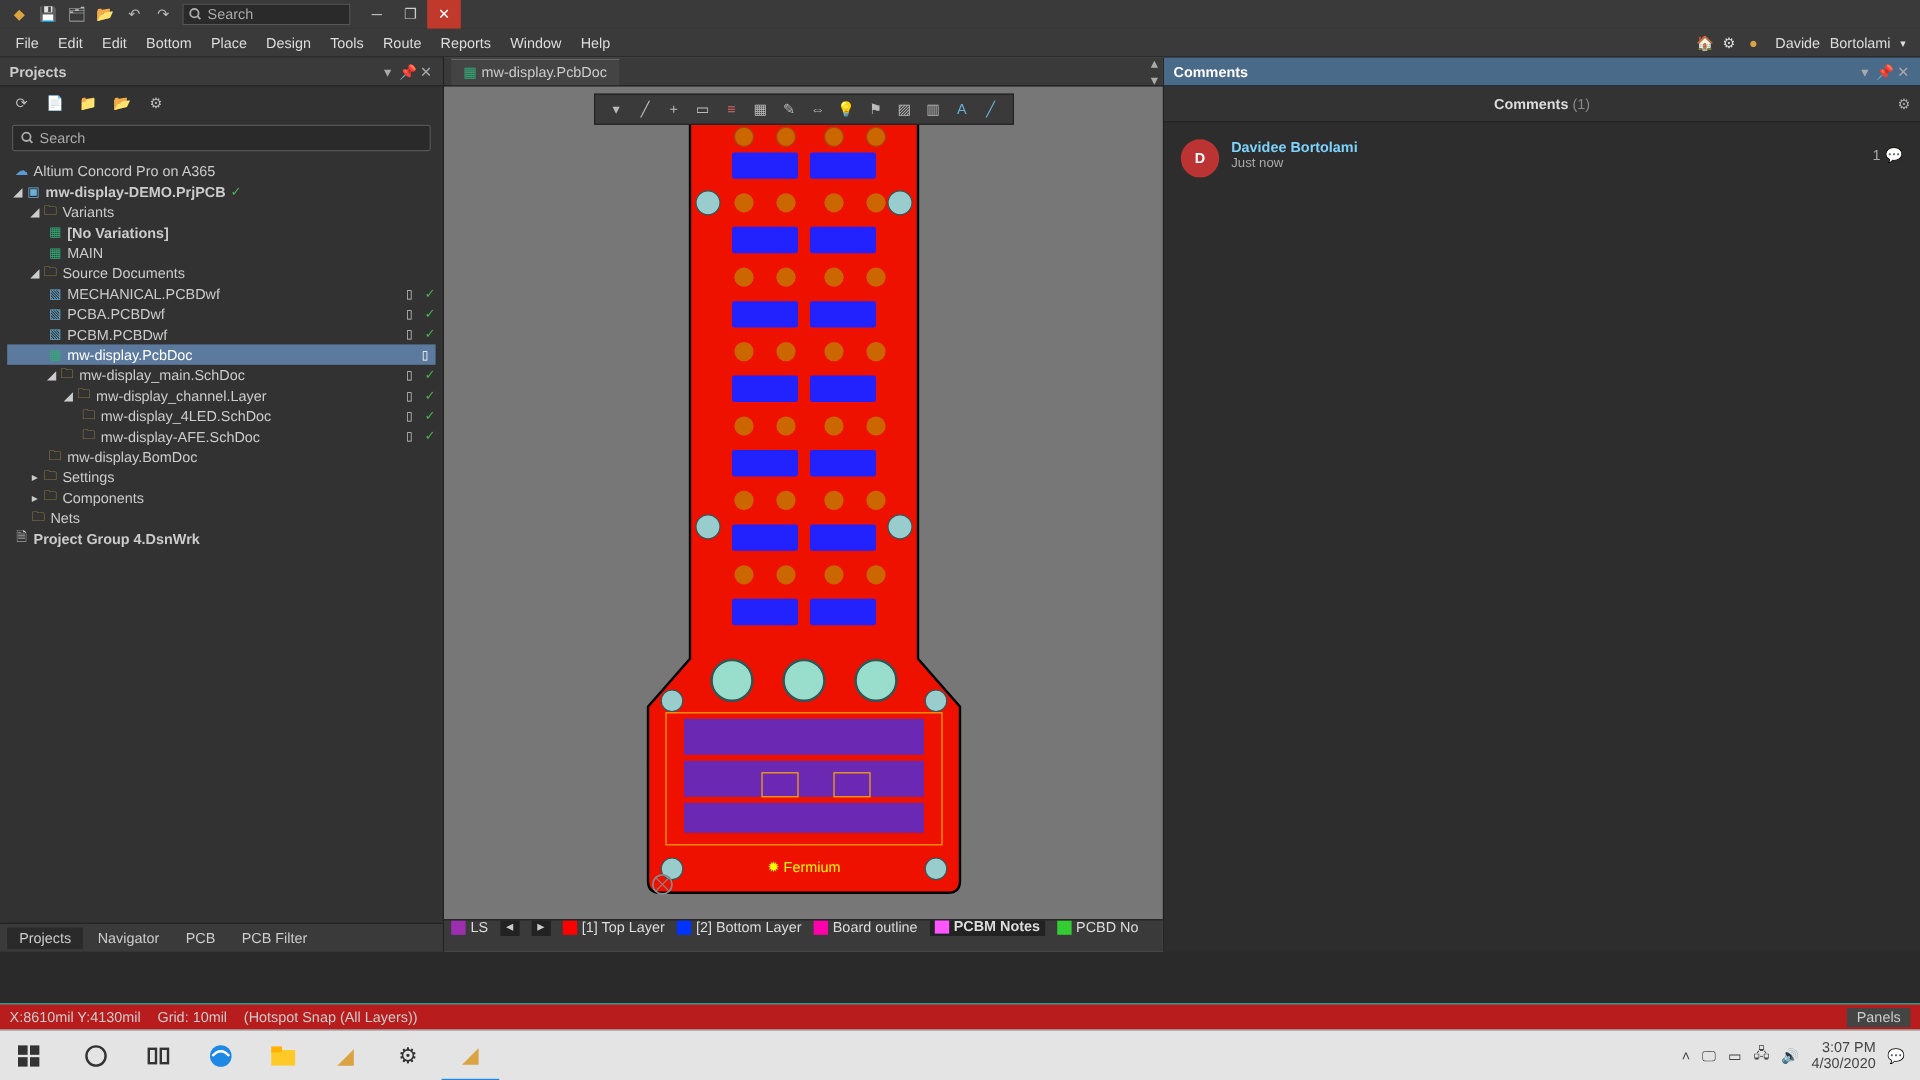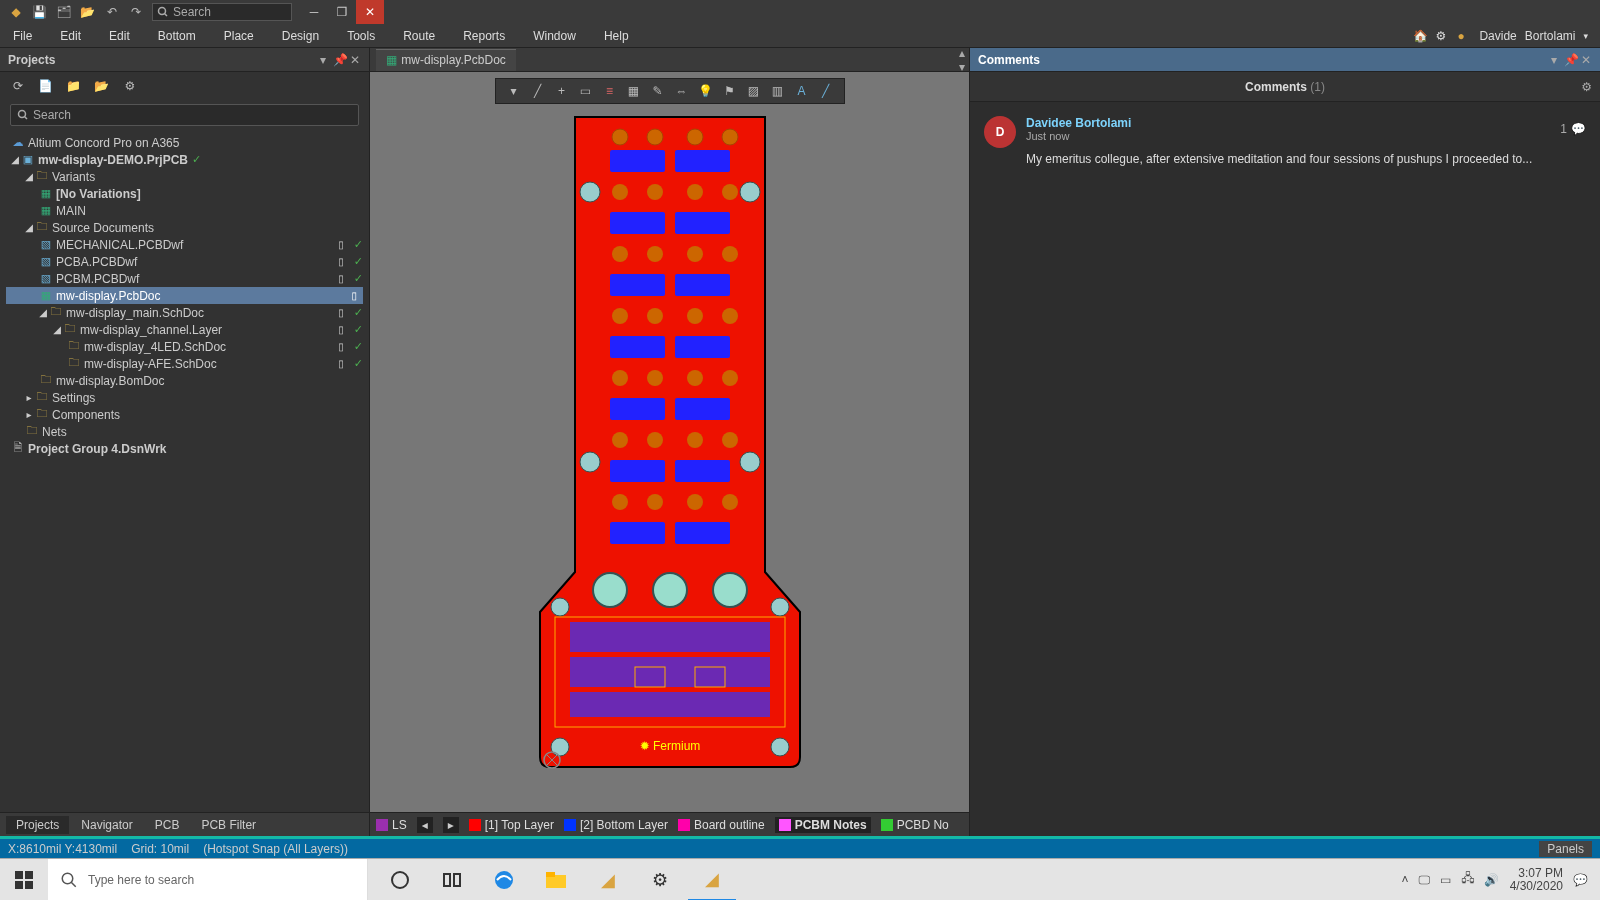--- a/index.html
+++ b/index.html
@@ -7,21 +7,21 @@
 .titlebar { height:24px; background:#3a3a3a; display:flex; align-items:center; }
 .titlebar .quicktools { display:flex; gap:8px; padding:0 8px; align-items:center; }
 .titlebar .quicktools span { width:16px; height:16px; display:inline-flex; align-items:center; justify-content:center; color:#bbb; }
 .titlebar .title { flex:1; text-align:center; color:#ddd; }
 .titlebar .searchbox { width:140px; height:18px; background:#2a2a2a; border:1px solid #555; display:flex; align-items:center; padding:0 4px; color:#aaa; margin-right:8px; }
 .titlebar .searchbox svg { margin-right:4px; }
 .titlebar .winbtns { display:flex; }
 .titlebar .winbtns div { width:28px; height:24px; display:flex; align-items:center; justify-content:center; color:#ccc; }
 .titlebar .winbtns .close { background:#c0392b; color:#fff; }
 .menubar { height:24px; background:#3a3a3a; display:flex; align-items:center; padding:0 6px; border-bottom:1px solid #222; justify-content:space-between; }
-.menubar .menus { display:flex; gap:14px; }
+.menubar .menus { display:flex; gap:2px; }
 .menubar .menus span { padding:2px 7px; color:#ddd; }
 .menubar .rightuser { display:flex; gap:8px; align-items:center; color:#ddd; padding-right:6px;}
 .menubar .rightuser span.icon { width:14px; height:14px; display:inline-flex; }
 .main { flex:1; display:flex; min-height:0; }
 .leftpanel { width:370px; background:#323232; display:flex; flex-direction:column; border-right:1px solid #222; }
 .panelheader { height:24px; background:#3a3a3a; display:flex; align-items:center; padding:0 8px; justify-content:space-between; border-bottom:1px solid #222;}
 .panelheader .ctrls { display:flex; gap:4px; font-size:10px; color:#aaa;}
 .panelheader .ctrls span { width:12px; text-align:center; }
 .lefttools { height:28px; display:flex; align-items:center; gap:12px; padding:0 10px; }
 .lefttools span { width:16px; text-align:center; color:#bbb; }
@@ -44,37 +44,37 @@
 .tabrow { height:24px; background:#3a3a3a; display:flex; align-items:center; padding-left:6px; border-bottom:1px solid #222;}
 .tabrow .tab { height:22px; background:#444; padding:0 10px; display:flex; align-items:center; gap:4px; border-top:1px solid #666;}
 .tabrow .spacer{flex:1;}
 .tabrow .updown{ width:14px; display:flex; flex-direction:column; align-items:center; font-size:8px; color:#aaa;}
 .pcbtools { position:absolute; top:30px; left:50%; transform:translateX(-50%); background:#3a3a3a; height:26px; display:flex; align-items:center; gap:8px; padding:0 10px; border:1px solid #222; }
 .pcbtools span { width:16px; text-align:center; color:#bbb;}
 .pcbarea { flex:1; display:flex; align-items:center; justify-content:center; overflow:hidden; }
 .bottomtabs { height:24px; background:#3a3a3a; display:flex; align-items:center; gap:2px; padding:0 6px; border-top:1px solid #222;}
 .bottomtabs .btab { padding:2px 10px; color:#ccc;}
 .bottomtabs .btab.dark { background:#2a2a2a; }
-.centerbottom { height:24px; background:#3a3a3a; display:flex; align-items:center; padding:0 6px; border-top:1px solid #222; gap:10px; overflow:hidden;}
+.centerbottom { height:24px; background:#3a3a3a; display:flex; align-items:flex-end; padding:13px 6px; border-top:1px solid #222; gap:10px; overflow:hidden;}
 .layerchip { display:flex; align-items:center; gap:4px; color:#ddd; white-space:nowrap;}
 .layerchip .sw { width:12px; height:12px; }
 .rightpanel { width:630px; background:#2d2d2d; display:flex; flex-direction:column; }
 .rightpanel .panelheader { background:#4a6a8a; color:#fff; }
 .cmtitle { height:30px; background:#333; display:flex; align-items:center; justify-content:center; color:#ddd; border-bottom:1px solid #222; position:relative;}
 .cmtitle .gear { position:absolute; right:8px; color:#aaa;}
 .cmbody { flex:1; padding:14px 14px; }
 .cmsection { color:#9aa; font-size:11px; letter-spacing:1px; margin-bottom:10px;}
 .cmitem { display:flex; gap:10px; }
 .avatar { width:32px; height:32px; border-radius:50%; background:#b33; color:#fff; display:flex; align-items:center; justify-content:center; font-weight:bold;}
 .cmtext { flex:1; }
 .cmauthor { color:#7dd3fc; font-weight:600;}
 .cmtime { color:#aaa; font-size:11px;}
 .cmmsg { margin-top:10px; color:#ddd; }
 .cmmeta { display:flex; align-items:center; gap:4px; color:#aaa;}
-.statusbar { height:22px; background:#0369a1; display:flex; align-items:center; padding:0 8px; color:#ccc; border-top:3px solid #14b8a6; justify-content:space-between;}
+.statusbar { height:22px; background:#b91c1c; display:flex; align-items:center; padding:0 8px; color:#ccc; border-top:1px solid #14b8a6; justify-content:space-between;margin-top:43px;}
 .statusbar .left { display:flex; gap:14px;}
 .taskbar { height:42px; background:#e4e4e4; display:flex; align-items:center; border-top:1px solid #aaa;}
 .startbtn { width:48px; height:42px; display:flex; align-items:center; justify-content:center; }
 .tbsearch { flex:0 0 320px; height:42px; background:#fff; display:flex; align-items:center; padding:0 12px; color:#666; gap:10px; border-right:1px solid #ddd;}
 .tbicons { display:flex; gap:4px; padding-left:8px;}
 .tbicons .tbi { width:48px; height:42px; display:flex; align-items:center; justify-content:center;}
 .tbright { margin-left:auto; display:flex; align-items:center; gap:10px; padding-right:12px; color:#444;}
 .tbclock { text-align:right; font-size:11px; line-height:13px;}
 svg { display:block; }
 </style>
@@ -441,21 +441,20 @@
           <div style="display:flex;justify-content:space-between;align-items:center;">
             <div>
               <div class="cmauthor">Davidee Bortolami</div>
               <div class="cmtime">Just now</div>
             </div>
             <div class="cmmeta">
               <span>1</span>
               <span>💬</span>
             </div>
           </div>
-          <div class="cmmsg">My emeritus collegue, after extensive meditation and four sessions of pushups I proceeded to...</div>
         </div>
       </div>
     </div>
   </div>
 </div>
 
 <div class="statusbar">
   <div class="left">
     <span>X:8610mil Y:4130mil</span>
     <span>Grid: 10mil</span>
@@ -465,27 +464,20 @@
 </div>
 
 <div class="taskbar">
   <div class="startbtn">
     <svg width="18" height="18" viewBox="0 0 18 18">
         <rect x="0" y="0" width="8" height="8" fill="#333"></rect>
         <rect x="10" y="0" width="8" height="8" fill="#333"></rect>
         <rect x="0" y="10" width="8" height="8" fill="#333"></rect>
         <rect x="10" y="10" width="8" height="8" fill="#333"></rect>
       </svg>
-  </div>
-  <div class="tbsearch">
-    <svg width="18" height="18" viewBox="0 0 24 24" fill="none" stroke="#555" stroke-width="2">
-        <circle cx="10" cy="10" r="7"></circle>
-        <line x1="21" y1="21" x2="15" y2="15"></line>
-      </svg>
-    <span>Type here to search</span>
   </div>
   <div class="tbicons">
     <div class="tbi">
         <svg width="20" height="20">
           <circle cx="10" cy="10" r="8" fill="none" stroke="#333" stroke-width="2"></circle>
         </svg>
       </div>
     <div class="tbi">
         <svg width="22" height="18" fill="none" stroke="#333" stroke-width="2">
           <rect x="3" y="3" width="6" height="12"></rect>

